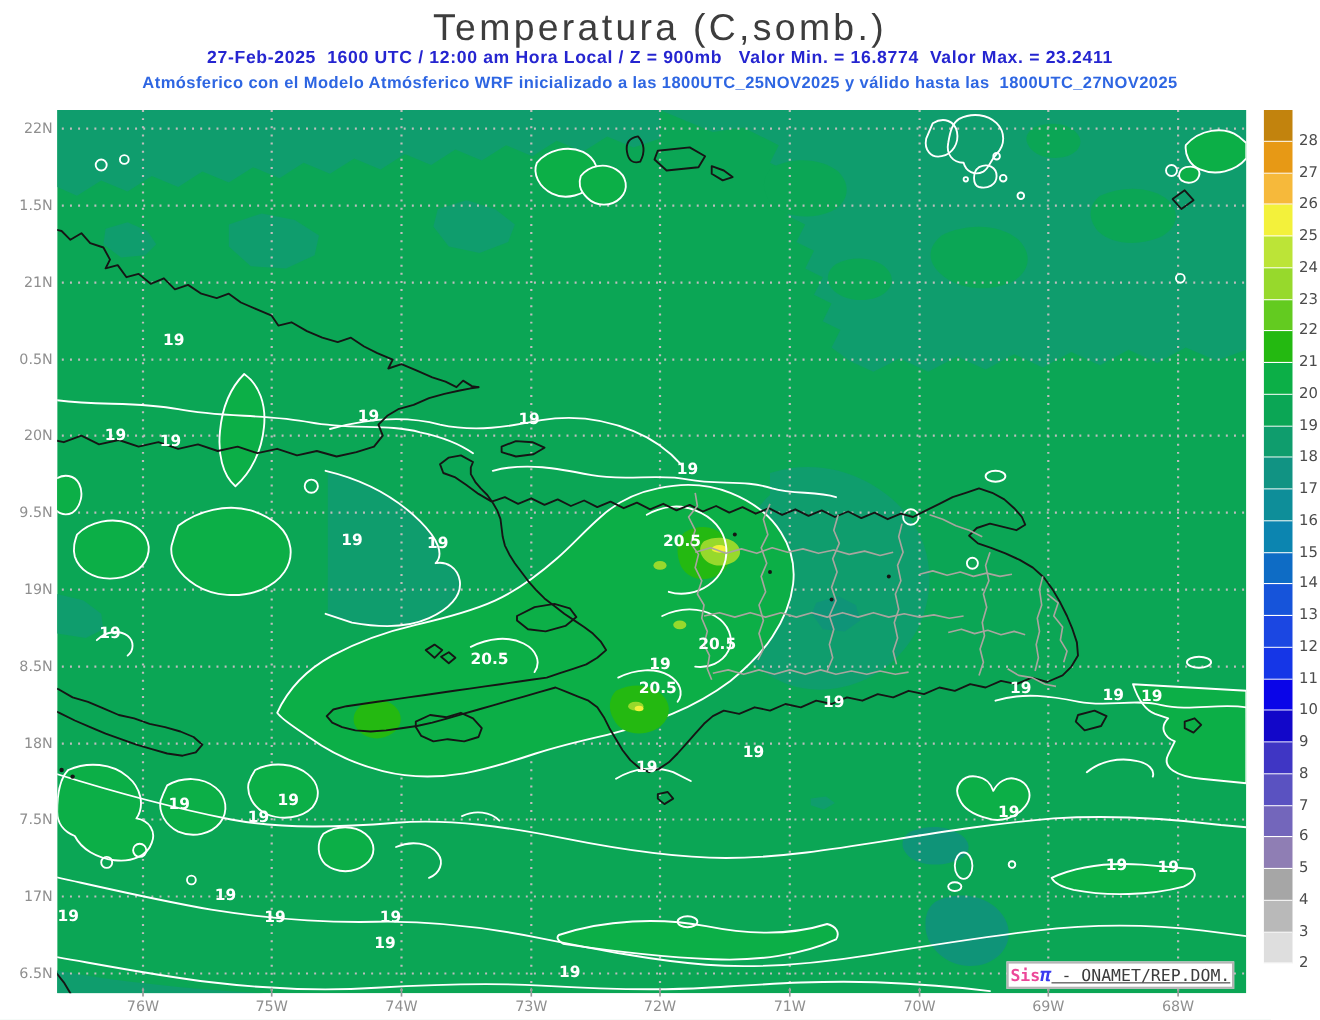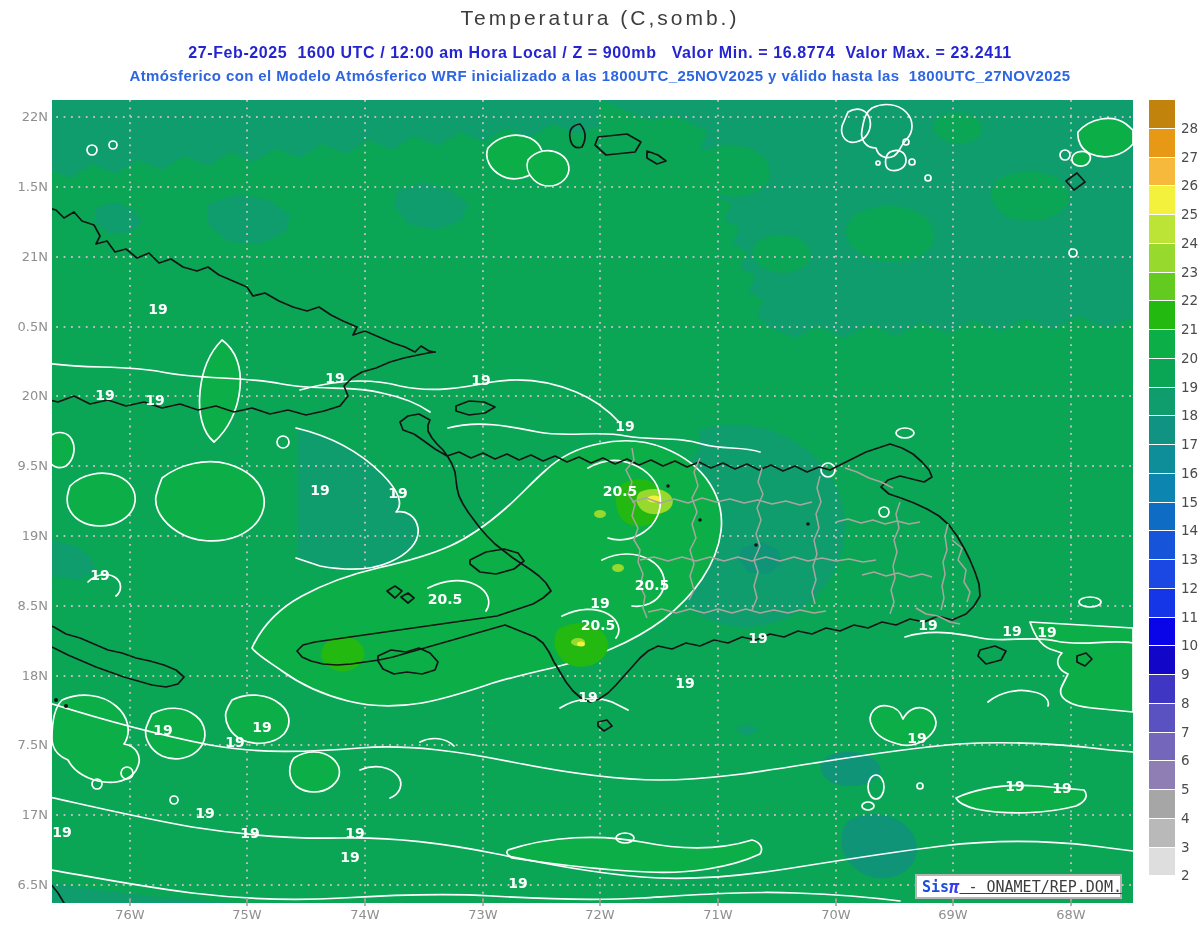--- a/index.html
+++ b/index.html
@@ -1,34 +1,34 @@
 <!DOCTYPE html>
 <html><head>
 <meta charset="utf-8">
 <style>
   html,body{margin:0;padding:0;background:#ffffff;}
   .stage{position:relative;width:1200px;height:927px;background:#fff;overflow:hidden;
          font-family:"Liberation Sans",sans-serif;}
   .hdr{position:absolute;left:0;width:1200px;text-align:center;white-space:pre;}
-  .title{top:6px;font-size:21px;color:#3d3d3d;letter-spacing:3px;font-weight:400;}
+  .title{top:6px;font-size:34px;color:#3d3d3d;letter-spacing:3px;font-weight:400;}
   .sub1{top:44px;font-size:16px;color:#2525d0;letter-spacing:.6px;font-weight:bold;}
   .sub2{top:67px;font-size:15px;color:#2e66e2;letter-spacing:.4px;font-weight:bold;}
   svg text{font-family:"DejaVu Sans",sans-serif;}
   .axis-lab{fill:#8f8f8f;font-size:13px;}
   .clab{fill:#ffffff;font-size:14px;font-weight:bold;}
   #colorbar{position:absolute;left:1149px;top:100px;width:26px;height:805px;
             display:flex;flex-direction:column;}
   #colorbar .seg{flex:1;border-bottom:1px solid #fff;}
   .cbar-lab{position:absolute;left:1181px;width:40px;font-family:"DejaVu Sans",sans-serif;
             font-size:13.5px;color:#4b4b4b;}
   .brand{position:absolute;left:915px;top:874px;width:207px;height:25px;background:#fff;
          border:2px solid #b4b4b4;box-sizing:border-box;display:flex;align-items:center;
          justify-content:center;font-family:"DejaVu Sans Mono",monospace;font-size:15px;
          white-space:pre;}
-  .brand .sis{color:#1d4ed8;font-weight:bold;padding-left:7px;}
+  .brand .sis{color:#ec4899;font-weight:bold;}
   .brand .pi{color:#3a3af0;font-weight:bold;font-style:italic;font-size:17px;}
   .brand .org{color:#3c3c3c;text-decoration:underline;}
 </style>
 </head>
 <body>
 
 <div class="stage">
 
   <div class="hdr title">Temperatura (C,somb.)</div>
   <div class="hdr sub1">27-Feb-2025  1600 UTC / 12:00 am Hora Local / Z = 900mb   Valor Min. = 16.8774  Valor Max. = 23.2411</div>

